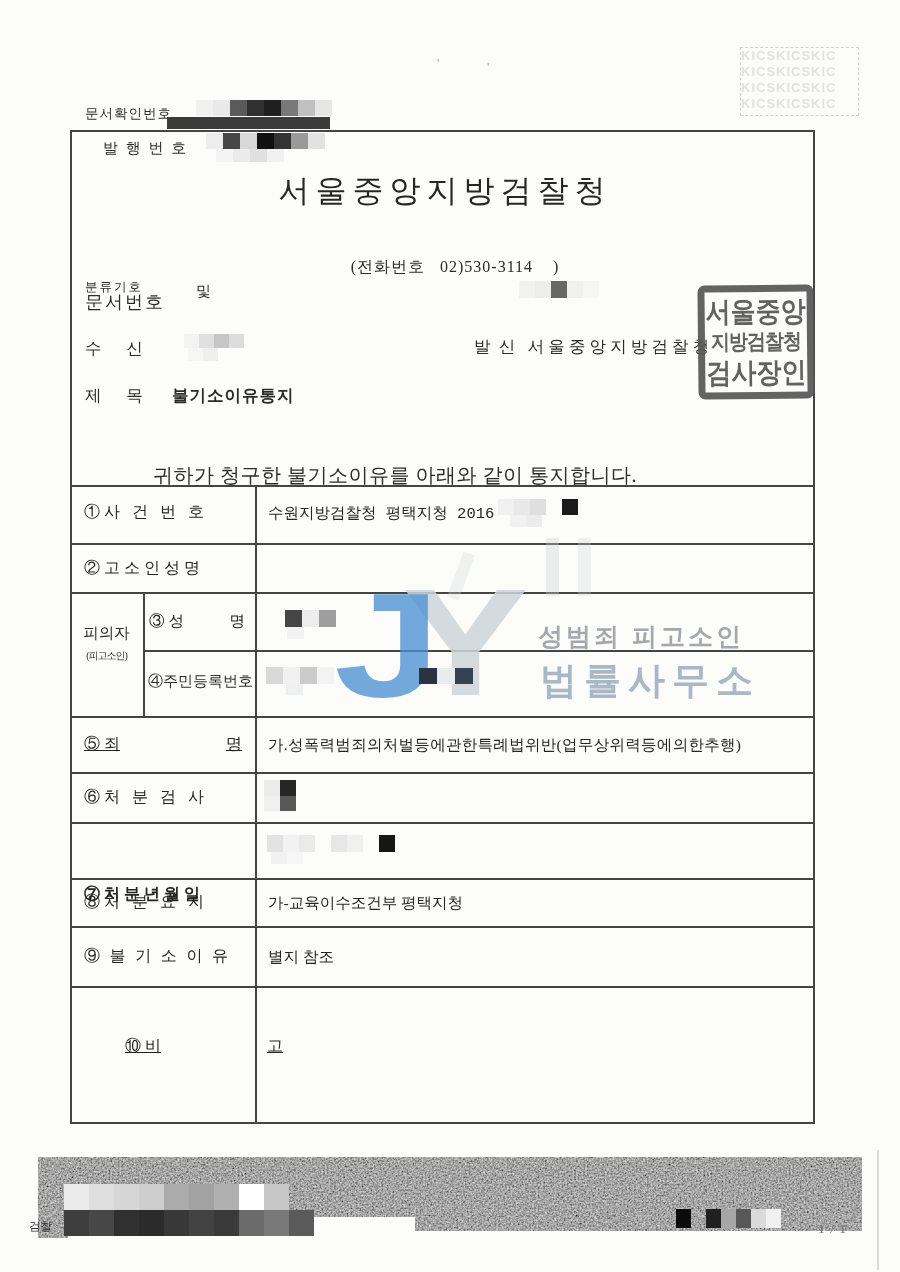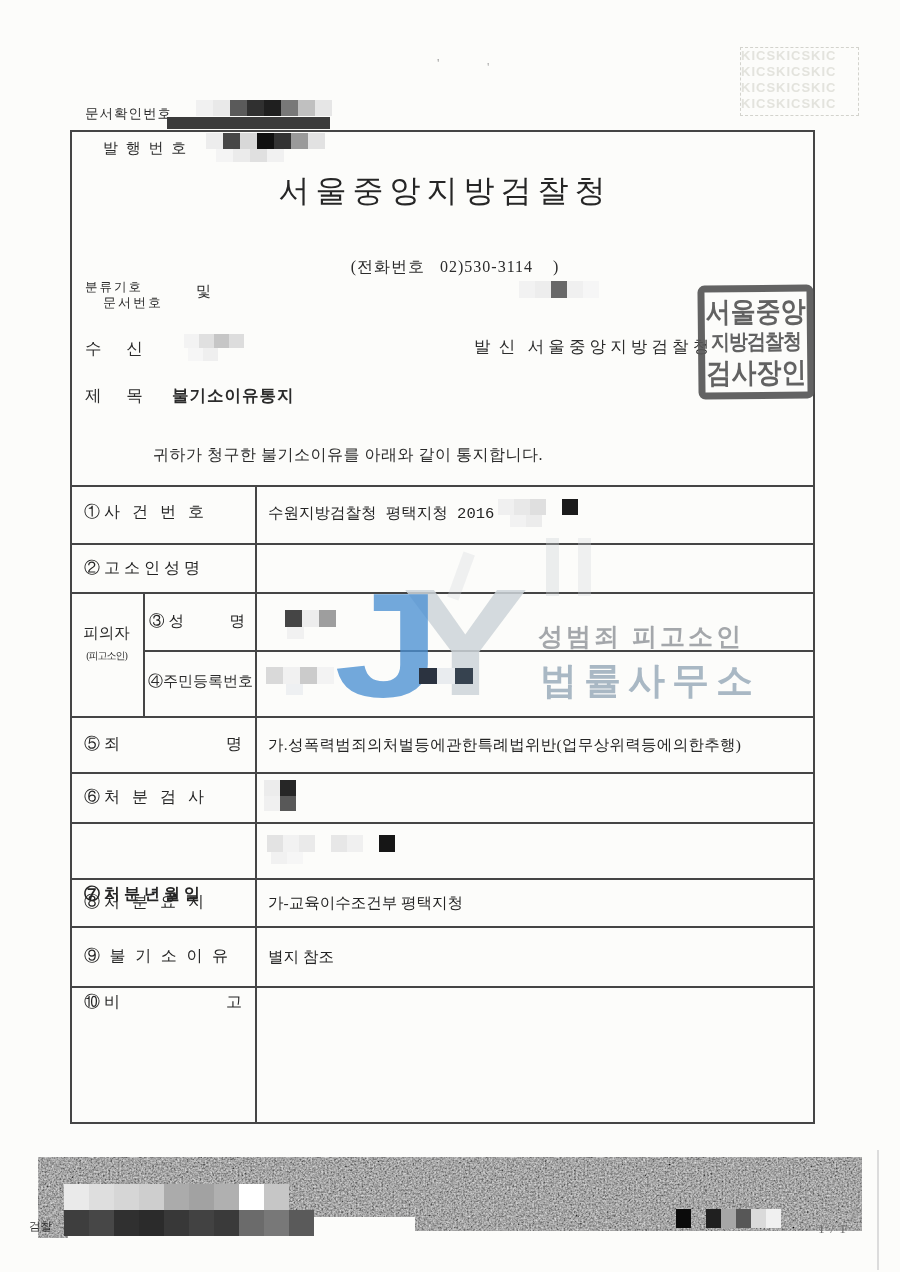--- a/index.html
+++ b/index.html
@@ -6,21 +6,21 @@
   body{width:900px;height:1272px;position:relative;background:#fcfcfa;
        font-family:"Liberation Serif","DejaVu Serif",serif;color:#2b2b2b;overflow:hidden;}
   .abs{position:absolute;}
   .pre{white-space:pre;}
   
   .hline{position:absolute;height:2px;background:#454545;z-index:2;}
   .vline{position:absolute;width:2px;background:#454545;z-index:2;}
   
   .txt{position:absolute;z-index:3;line-height:1.2;}
   .tlabel{position:absolute;left:84px;width:162px;font-size:16px;z-index:3;white-space:pre;color:#242424;}
-  .tsplit{position:absolute;left:84px;width:158px;display:flex;justify-content:space-between;font-size:16px;z-index:3;color:#242424;}
+  .tsplit{position:absolute;left:84px;width:158px;display:flex;justify-content:space-between;font-size:16px;z-index:3;color:#242424;text-decoration:underline;}
   .tsub{position:absolute;left:149px;width:96px;display:flex;justify-content:space-between;font-size:15.5px;z-index:3;color:#242424;}
   .tcontent{position:absolute;left:268px;font-size:15.5px;z-index:3;color:#242424;white-space:pre;}
   
   .kics{position:absolute;left:740px;top:47px;width:117px;height:67px;border:1px dashed #d3d3cd;
         overflow:hidden;z-index:1;font-family:"Liberation Sans",sans-serif;font-size:13px;
         color:#e3e3dd;letter-spacing:1px;line-height:16px;font-weight:700;}
   
   .stamp{position:absolute;left:698px;top:285px;width:116px;height:114px;border:7px solid #575757;
          border-radius:7px;box-sizing:border-box;z-index:5;display:flex;flex-direction:column;
          justify-content:space-around;padding:2px 1px;opacity:.92;transform:rotate(-.6deg);}
@@ -54,30 +54,30 @@
 
 <div class="hline" style="left:70px;top:130px;width:745px;"></div>
 <div class="hline" style="left:70px;top:1122px;width:745px;"></div>
 <div class="vline" style="left:70px;top:130px;height:994px;"></div>
 <div class="vline" style="left:813px;top:130px;height:994px;"></div>
 
 <div class="txt" style="left:260px;top:172px;width:370px;text-align:center;font-size:31px;letter-spacing:6px;color:#262626;">서울중앙지방검찰청</div>
 <div class="txt pre" style="left:300px;top:241px;width:310px;text-align:center;font-size:16px;letter-spacing:1px;margin-top:16px;">(전화번호   02)530-3114    )</div>
 
 <div class="txt" style="left:85px;top:280px;font-size:12.5px;letter-spacing:2px;line-height:15px;">분류기호</div>
-<div class="txt" style="left:103px;top:295px;font-size:13px;letter-spacing:2px;line-height:15px;">문서번호</div>
+<div class="txt" style="left:85px;top:295px;font-size:18px;letter-spacing:2px;line-height:15px;">문서번호</div>
 <div class="txt" style="left:196px;top:282px;font-size:15px;">및</div>
 
 <div class="txt pre" style="left:85px;top:339px;font-size:16.5px;">수      신</div>
 <div class="txt pre" style="left:474px;top:337px;font-size:16.5px;">발  신   서 울 중 앙 지 방 검 찰 청</div>
 
 <div class="txt pre" style="left:85px;top:386px;font-size:16.5px;">제      목</div>
 <div class="txt" style="left:172px;top:386px;font-size:16.5px;font-weight:600;letter-spacing:1px;">불기소이유통지</div>
 
-<div class="txt" style="left:153px;top:445px;font-size:16px;letter-spacing:.5px;">귀하가 청구한 불기소이유를 아래와 같이 통지합니다.</div>
+<div class="txt" style="left:153px;top:463px;font-size:20px;letter-spacing:.5px;">귀하가 청구한 불기소이유를 아래와 같이 통지합니다.</div>
 
 <div class="stamp">
   <div class="s1">서울중앙</div>
   <div class="s2">지방검찰청</div>
   <div class="s3">검사장인</div>
 </div>
 
 <div class="hline" style="left:70px;top:485px;width:745px;"></div>
 <div class="hline" style="left:70px;top:543px;width:745px;"></div>
 <div class="hline" style="left:70px;top:592px;width:745px;"></div>
@@ -104,21 +104,21 @@
 <div class="txt" style="left:148px;top:672px;font-size:15px;">④주민등록번호</div>
 
 <div class="tsplit" style="top:734px;">
   <span>⑤ 죄</span>
   <span>명</span>
 </div>
 <div class="tlabel" style="top:787px;">⑥ 처   분   검   사</div>
 <div class="tlabel" style="top:884px;font-weight:bold;">⑦ 처 분 년 월 일</div>
 <div class="tlabel" style="top:892px;">⑧ 처   분   요   지</div>
 <div class="tlabel" style="top:946px;font-family:Liberation Mono, monospace;">⑨ 불 기 소 이 유</div>
-<div class="tsplit" style="top:992px;">
+<div class="tsplit" style="top:1036px;margin-left:41px;">
   <span>⑩ 비</span>
   <span>고</span>
 </div>
 
 <div class="tcontent" style="top:503px;font-family:Liberation Mono, monospace;">수원지방검찰청 평택지청 2016</div>
 <div class="tcontent" style="top:735px;width:540px;letter-spacing:.3px;">가.성폭력범죄의처벌등에관한특례법위반(업무상위력등에의한추행)</div>
 <div class="tcontent" style="top:893px;">가-교육이수조건부 평택지청</div>
 <div class="tcontent" style="top:947px;">별지 참조</div>
 
 <div class="wm" style="left:546px;top:538px;width:13px;height:58px;background:rgba(203,208,213,.35);"></div>

